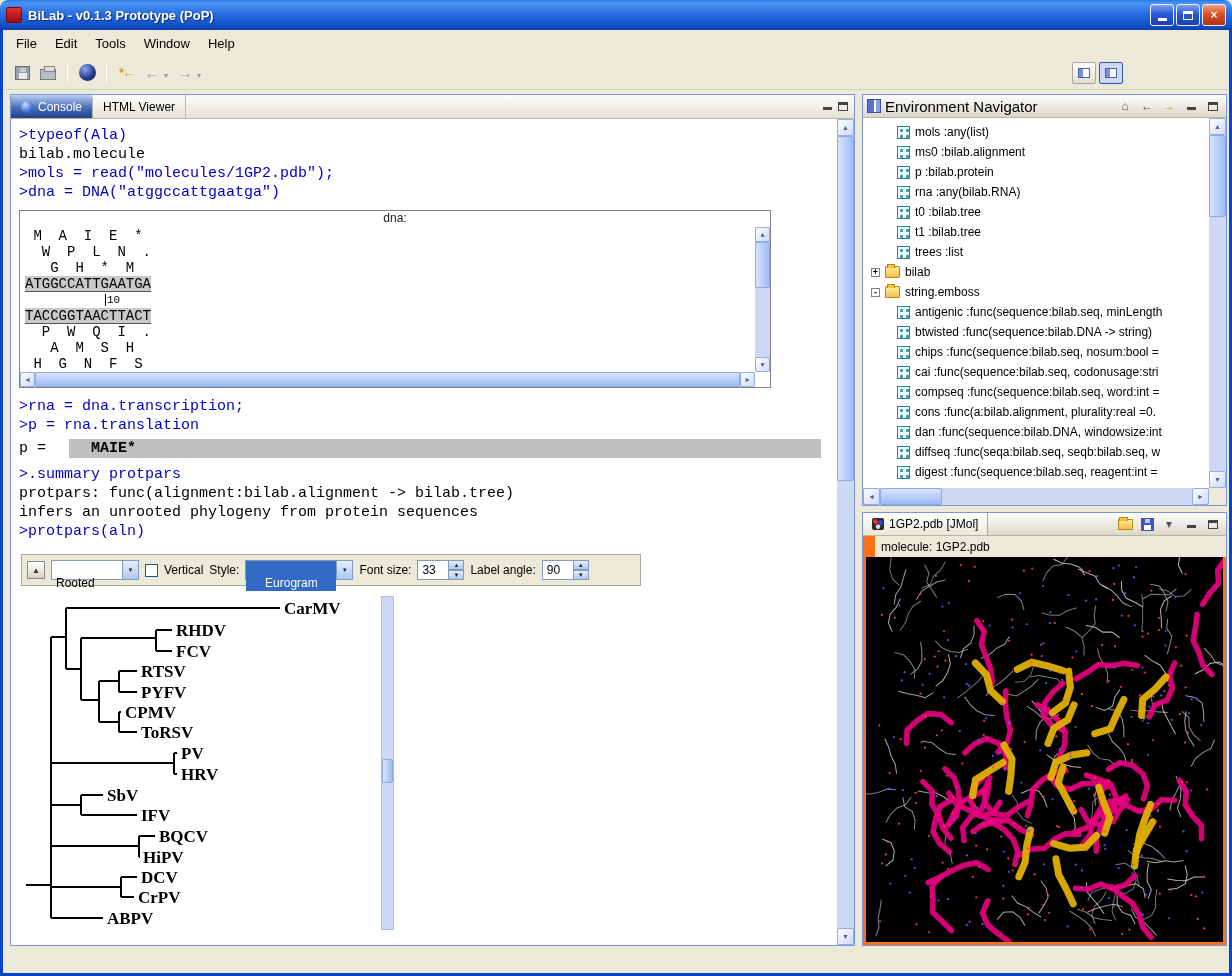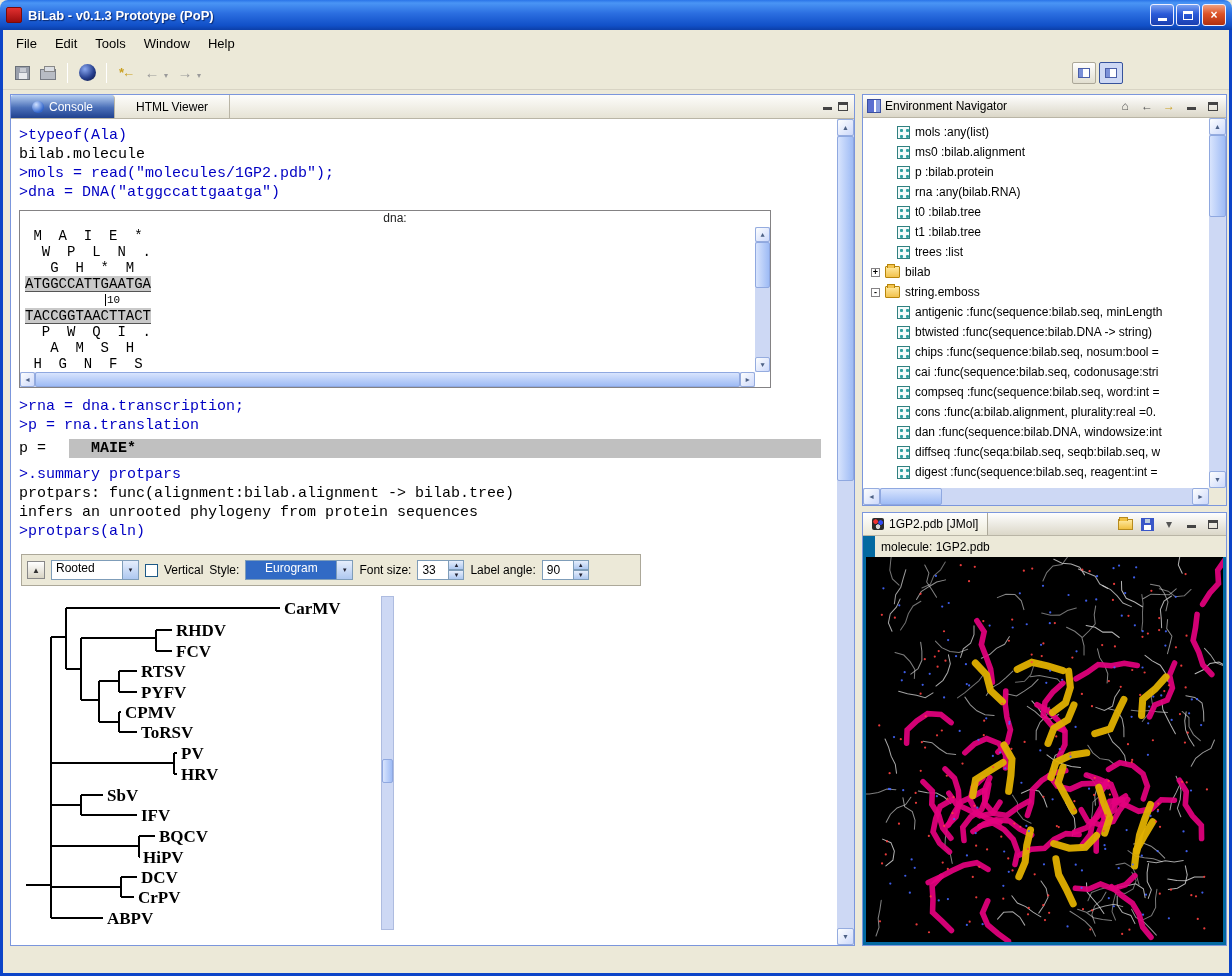--- a/index.html
+++ b/index.html
@@ -49,21 +49,21 @@
   .panel{position:absolute;border:1px solid #7b96dc;background:#fff;}
   .panel-header{height:23px;background:linear-gradient(#fefefe,#dbd7c8);border-bottom:1px solid #b9b5a6;display:flex;align-items:center;padding:0 4px;gap:4px;font-size:12px;}
   .hdr-icons{margin-left:auto;display:flex;align-items:center;gap:4px;}
   .hdr-btn{width:18px;height:16px;display:flex;align-items:center;justify-content:center;font-size:12px;color:#555;}
   .ic-min{width:9px;height:7px;border-bottom:3px solid #444;}
   .ic-max{width:10px;height:9px;border:1px solid #444;border-top:3px solid #444;}
 
   
   .console-panel{left:10px;top:94px;width:845px;height:852px;}
   .tabs-row{height:24px;background:linear-gradient(#fdfdfb,#e6e3d5);border-bottom:1px solid #b9b5a6;display:flex;align-items:stretch;}
-  .tab{display:flex;align-items:center;gap:5px;padding:0 21px;font-size:12px;border-right:1px solid #b9b5a6;}
+  .tab{display:flex;align-items:center;gap:5px;padding:0 10px;font-size:12px;border-right:1px solid #b9b5a6;}
   .tab.active{background:linear-gradient(180deg,#b8d0f2,#4a6fb8 55%,#20418f);color:#fff;border-radius:2px 4px 0 0;}
   .tab-icon{width:12px;height:12px;border-radius:50%;background:radial-gradient(circle at 35% 30%,#cfe0ff,#3366cc 70%);flex:none;}
   .tabs-spacer{flex:1;}
   .tab-winbtns{display:flex;align-items:center;gap:6px;padding-right:6px;}
 
   .console-body{position:absolute;left:0;top:24px;right:17px;bottom:0;background:#fff;overflow:hidden;
     padding:8px 0 0 8px;font-family:"Liberation Mono",monospace;font-size:15px;}
   .cline{height:19px;white-space:pre;}
   .cline.input{color:#0000c3;}
   .cline.output{color:#000;}
@@ -102,21 +102,21 @@
   .p-row{display:flex;align-items:center;height:20px;margin:2px 0 8px 0;}
   .p-label{width:50px;}
   .p-band{flex:1;margin-right:16px;background:#c0c0c0;height:19px;line-height:19px;padding-left:22px;font-weight:bold;}
 
   
   .tree-controls{margin:12px 0 0 2px;width:620px;height:32px;background:#ece9d8;border:1px solid #aca899;
     display:flex;align-items:center;gap:6px;padding:0 5px;font-family:"Liberation Sans",sans-serif;font-size:12px;}
   .collapse-btn{width:18px;height:18px;border:1px solid #888;background:linear-gradient(#fff,#d8d4c4);
     display:flex;align-items:center;justify-content:center;font-size:8px;color:#333;flex:none;}
   .combo{height:20px;border:1px solid #7f9db9;background:#fff;display:flex;align-items:stretch;}
-  .combo-val{padding:0 4px;white-space:nowrap;overflow:hidden;flex:1;}
+  .combo-val{padding:15px 4px;white-space:nowrap;overflow:hidden;flex:1;}
   .combo-val.selected{background:#316ac5;color:#fff;}
   .combo-btn{width:16px;background:linear-gradient(#e6eefc,#aec8f0);border-left:1px solid #7f9db9;
     display:flex;align-items:center;justify-content:center;font-size:7px;color:#223;flex:none;}
   .combo-rooted{width:88px;}
   .combo-style{width:108px;text-align:center;}
   .checkbox{width:13px;height:13px;border:1px solid #1d5987;background:#fff;flex:none;}
   .spin{display:flex;height:20px;}
   .spin-field{width:32px;border:1px solid #7f9db9;background:#fff;display:flex;align-items:center;padding-left:4px;}
   .spin-btns{display:flex;flex-direction:column;width:15px;}
   .spin-btn{flex:1;background:linear-gradient(#e6eefc,#aec8f0);border:1px solid #7f9db9;border-left:none;
@@ -125,21 +125,21 @@
   
   .tree-region{display:flex;margin:10px 0 0 2px;}
   .tree-svg-wrap{width:358px;height:334px;}
   #tree-svg line{stroke:#000;stroke-width:2;}
   #tree-svg text{font-family:"Liberation Serif",serif;font-weight:bold;font-size:17px;fill:#000;}
   .tree-strip{width:13px;height:334px;background:#cdd8f4;border:1px solid #aebce0;position:relative;margin-left:2px;}
   .tree-strip .sb-thumb{left:0;width:11px;top:162px;height:24px;}
 
   
   .env-panel{left:862px;top:94px;width:365px;height:412px;}
-  .env-title{font-size:12px;color:#000;}
+  .env-title{font-size:15px;color:#000;}
   .env-hdr-icon{width:14px;height:14px;background:linear-gradient(90deg,#5a6fd0 6px,#fff 6px 8px,#8a9fe0 8px);border:1px solid #3a4fa0;flex:none;}
   .env-body{position:absolute;left:0;top:23px;right:17px;bottom:17px;overflow:hidden;padding-top:4px;}
   .env-row{display:flex;align-items:center;height:20px;white-space:nowrap;font-size:12px;}
   .env-icon{width:13px;height:13px;border:1px solid #2f8080;flex:none;
     background:radial-gradient(circle at 3.5px 3.5px,#30a0a0 1.3px,transparent 1.8px),
       radial-gradient(circle at 9.5px 3.5px,#30a0a0 1.3px,transparent 1.8px),
       radial-gradient(circle at 3.5px 9.5px,#30a0a0 1.3px,transparent 1.8px),
       radial-gradient(circle at 9.5px 9.5px,#30a0a0 1.3px,transparent 1.8px),#f4fbfb;}
   .folder-glyph{width:15px;height:12px;background:linear-gradient(#ffe9a0,#f2c24d);border:1px solid #b8860b;border-radius:1px;position:relative;flex:none;}
   .folder-glyph:before{content:"";position:absolute;top:-3px;left:1px;width:6px;height:3px;background:#f2c24d;border:1px solid #b8860b;border-bottom:none;}
@@ -149,21 +149,21 @@
   .env-vsb .sb-btn{width:17px;height:17px;left:0;}
   .env-vsb .up{top:0;}.env-vsb .down{bottom:0;}
   .env-vsb .sb-thumb{left:0;width:17px;top:17px;height:82px;}
   .env-hsb{left:0;bottom:0;right:17px;height:17px;}
   .env-hsb .sb-btn{width:17px;height:17px;top:0;}
   .env-hsb .left{left:0;}.env-hsb .right{right:0;}
   .env-hsb .sb-thumb{top:0;height:17px;left:17px;width:62px;}
   .sb-corner{position:absolute;right:0;bottom:0;width:17px;height:17px;background:#ece9d8;}
 
   
-  .jmol-panel{left:862px;top:512px;width:365px;height:434px;background:#0369a1;}
+  .jmol-panel{left:862px;top:512px;width:365px;height:434px;background:#f97316;}
   .jmol-tab{display:flex;align-items:center;gap:5px;height:100%;padding:0 9px;background:linear-gradient(#fff,#ece9d8);
     border-right:1px solid #aca899;font-size:12px;}
   .mol-icon{width:12px;height:12px;border-radius:2px;background:
     radial-gradient(circle at 30% 30%,#f03030 2px,transparent 2.6px),
     radial-gradient(circle at 72% 38%,#3048f0 2px,transparent 2.6px),
     radial-gradient(circle at 50% 72%,#d8d8d8 2px,transparent 2.6px),#2a2a2a;flex:none;}
   .open-folder{width:15px;height:11px;background:linear-gradient(#ffe9a0,#f0c040);border:1px solid #b78b1e;position:relative;flex:none;}
   .open-folder:before{content:"";position:absolute;top:-3px;left:0;width:7px;height:3px;background:#f0c040;border:1px solid #b78b1e;border-bottom:none;}
   .save-glyph{width:13px;height:13px;background:#3a57c8;position:relative;flex:none;}
   .save-glyph:before{content:"";position:absolute;left:3px;bottom:1px;width:7px;height:5px;background:#fff;}

